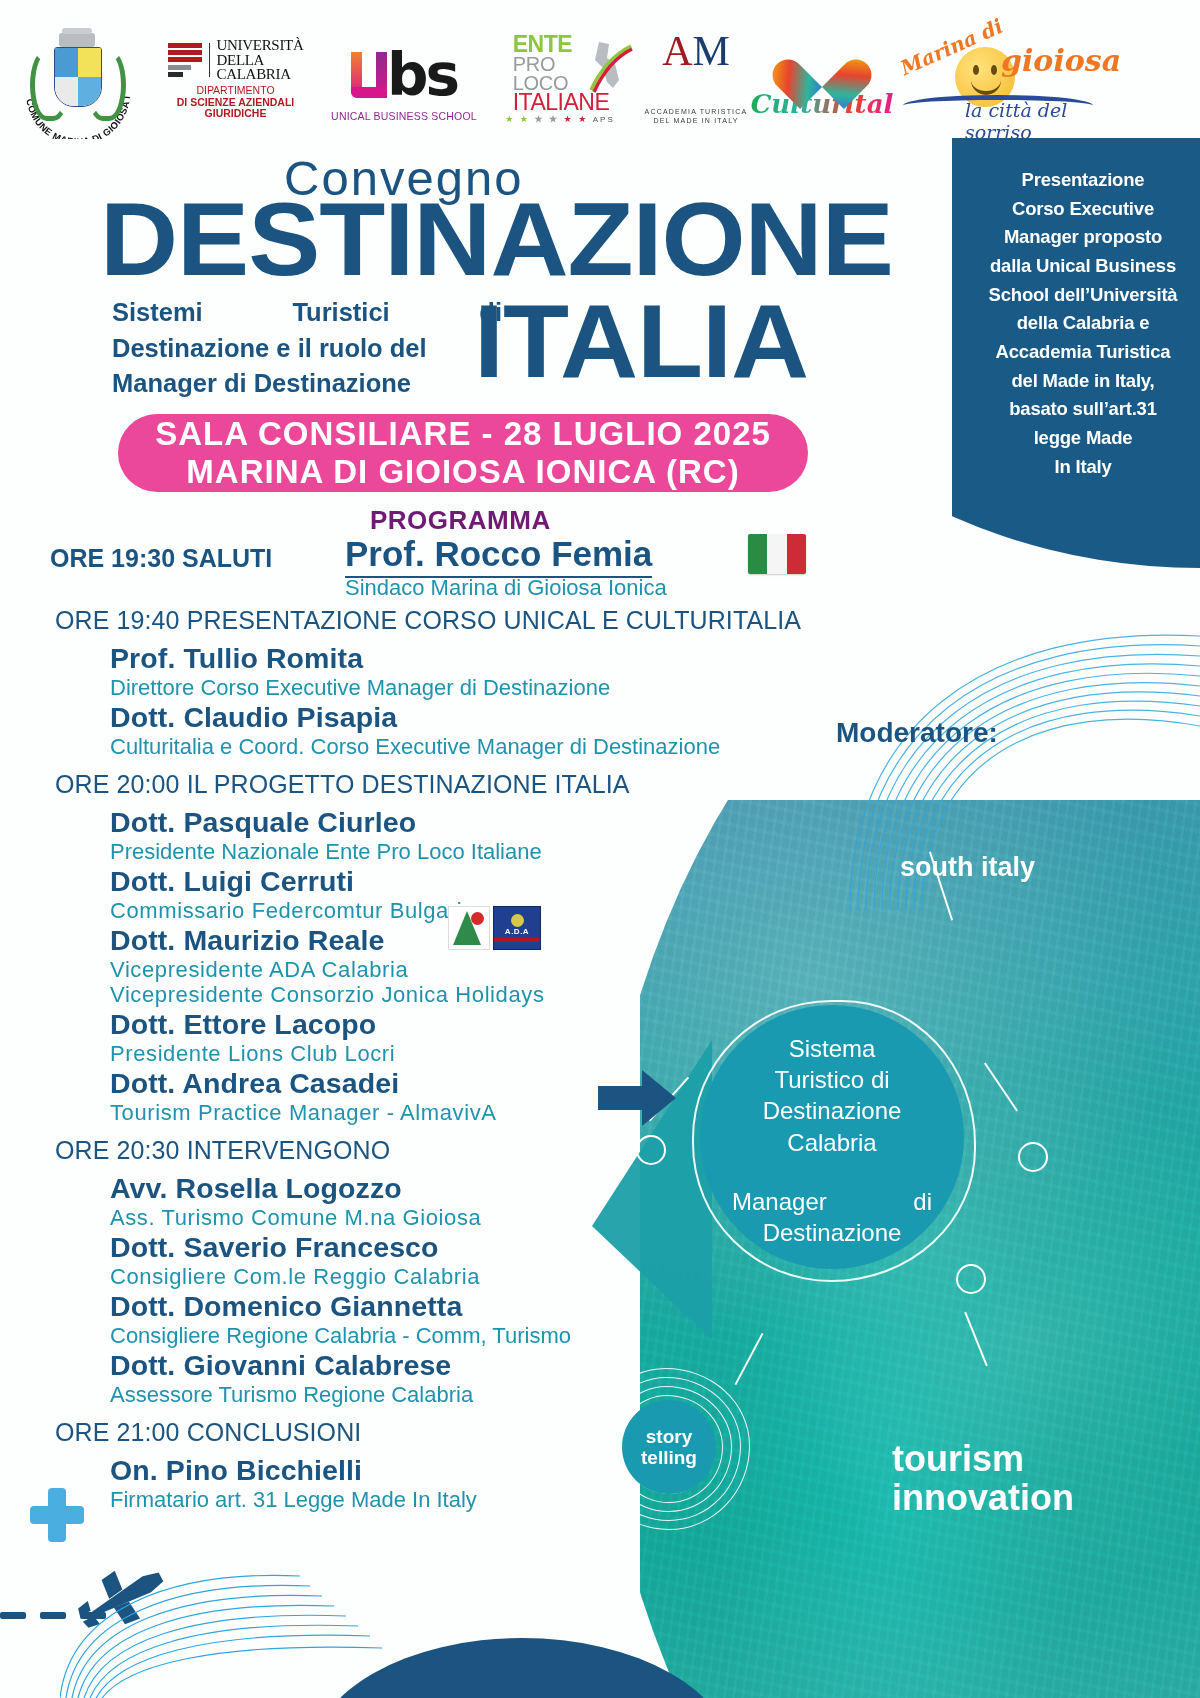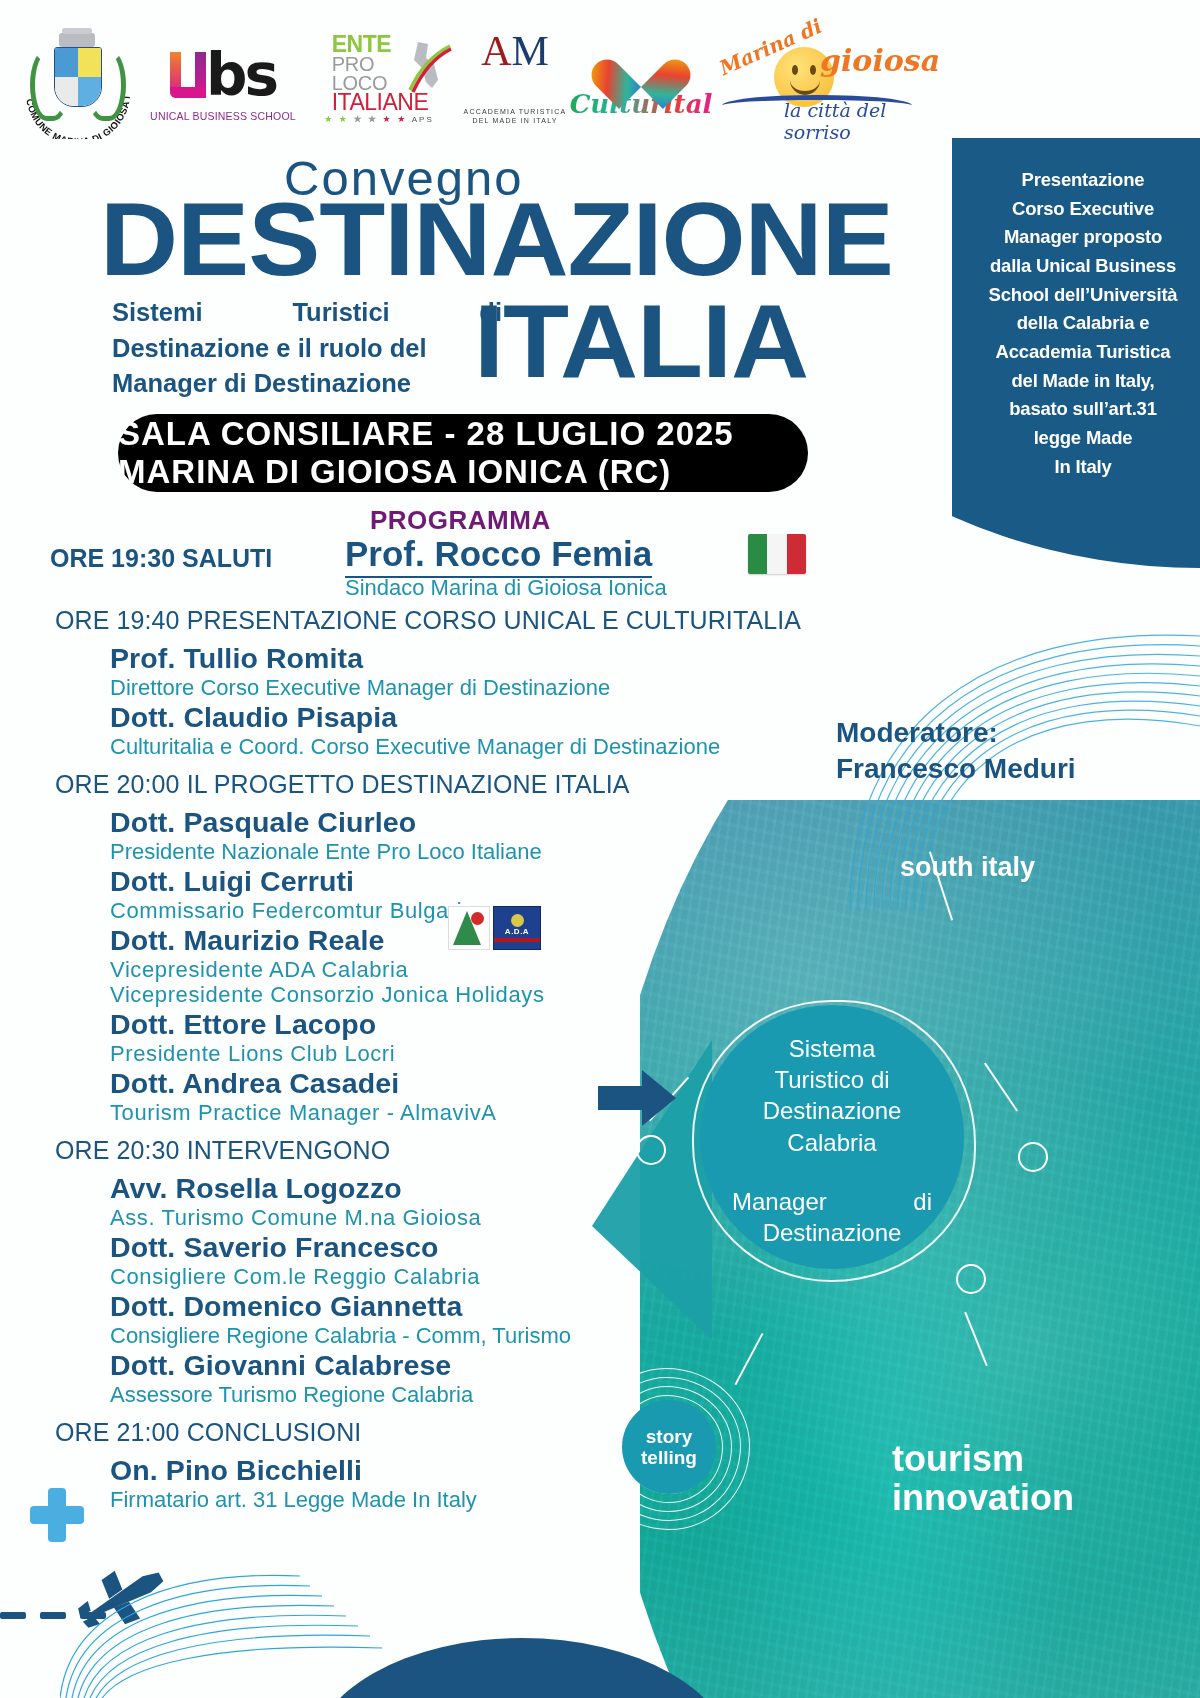--- a/index.html
+++ b/index.html
@@ -102,22 +102,22 @@
       color:#fff;box-sizing:border-box;padding:28px 16px 10px 30px;text-align:center;}
   .right-panel p{margin:0;font-size:18.5px;line-height:1.55;font-weight:bold;letter-spacing:-.2px;}
 
   
   .convegno{position:absolute;left:284px;top:150px;font-size:49px;color:#1b5480;letter-spacing:2px;font-weight:normal;}
   .destinazione{position:absolute;left:100px;top:190px;font-size:104px;font-weight:bold;color:#1b5480;letter-spacing:-1px;line-height:.95;font-family:"Liberation Sans",sans-serif;transform:scaleX(1.04);transform-origin:left;}
   .italia{position:absolute;left:474px;top:292px;font-size:104px;font-weight:bold;color:#1b5480;letter-spacing:-1px;line-height:.95;transform:scaleX(1.04);transform-origin:left;}
   .subtitle{position:absolute;left:112px;top:295px;width:390px;color:#1b5480;font-weight:bold;font-size:25.5px;line-height:1.4;}
   .subtitle .l1{display:flex;justify-content:space-between;}
 
-  .venue{position:absolute;left:118px;top:414px;width:690px;height:78px;background:#000000;border-radius:40px;
-      color:#fff;display:flex;flex-direction:column;justify-content:center;}
+  .venue{position:absolute;left:118px;top:414px;width:690px;height:78px;background:#ec4899;border-radius:40px;
+      color:#fff;display:flex;flex-direction:column;align-items:center;justify-content:center;}
   .venue div{font-size:33px;font-weight:bold;letter-spacing:1px;line-height:1.16;white-space:nowrap;}
 
   
   .programma{position:absolute;left:370px;top:505px;font-size:26px;font-weight:bold;color:#701a75;letter-spacing:.5px;}
   .flag{position:absolute;left:748px;top:534px;width:58px;height:40px;
       background:linear-gradient(90deg,#2a8b45 33.3%,#f5f5f5 33.3% 66.6%,#cd2b35 66.6%);
       border-radius:2px;box-shadow:0 1px 2px rgba(0,0,0,.2);}
 
   .sal-row{position:absolute;left:50px;top:540px;width:760px;}
   .sal-left{position:absolute;left:0;top:4px;font-size:25px;font-weight:bold;color:#1b5480;}
@@ -225,20 +225,42 @@
       <div class="wreathR"></div>
       <div class="crown"></div>
       <div class="shield">
         <div class="q q1"></div>
           <div class="q q2"></div>
           <div class="q q3"></div>
           <div class="q q4"></div>
       </div>
     </div>
 
+    <div class="logo unical">
+      <div class="row">
+        <div class="bars">
+            <i></i>
+            <i></i>
+            <i></i>
+            <i></i>
+            <i></i>
+          </div>
+        <div class="divider"></div>
+        <div class="uname">
+          <div>UNIVERSITÀ</div>
+          <div>DELLA</div>
+          <div>CALABRIA</div>
+        </div>
+      </div>
+      <div class="dip">
+        <div class="thin">DIPARTIMENTO</div>
+        <div>DI SCIENZE AZIENDALI</div>
+        <div>GIURIDICHE</div>
+      </div>
+    </div>
 
     <div class="logo ubs">
       <div class="mark">
         <div class="ublock">
             <i class="l"></i>
             <i class="r"></i>
             <i class="b"></i>
           </div>
         <div class="bs">bs</div>
       </div>
@@ -333,21 +355,20 @@
         <path d="M110 300 C110 140 230 54 420 76"></path>
       <path d="M118 300 C118 144 236 62 420 86"></path>
         <path d="M126 300 C126 148 242 70 420 96"></path>
       <path d="M134 300 C134 152 248 78 420 106"></path>
         <path d="M142 300 C142 156 254 86 420 116"></path>
     </g>
   </svg>
 
   <div class="moderatore">
     <div>Moderatore:</div>
-    <div>Francesco Meduri</div>
   </div>
 
   <div class="lbl south">south italy</div>
   <div class="lbl tourism">
     <div>tourism</div>
     <div>innovation</div>
   </div>
 
   <div class="spoke s5"></div>
   <div class="spoke s1"></div>

